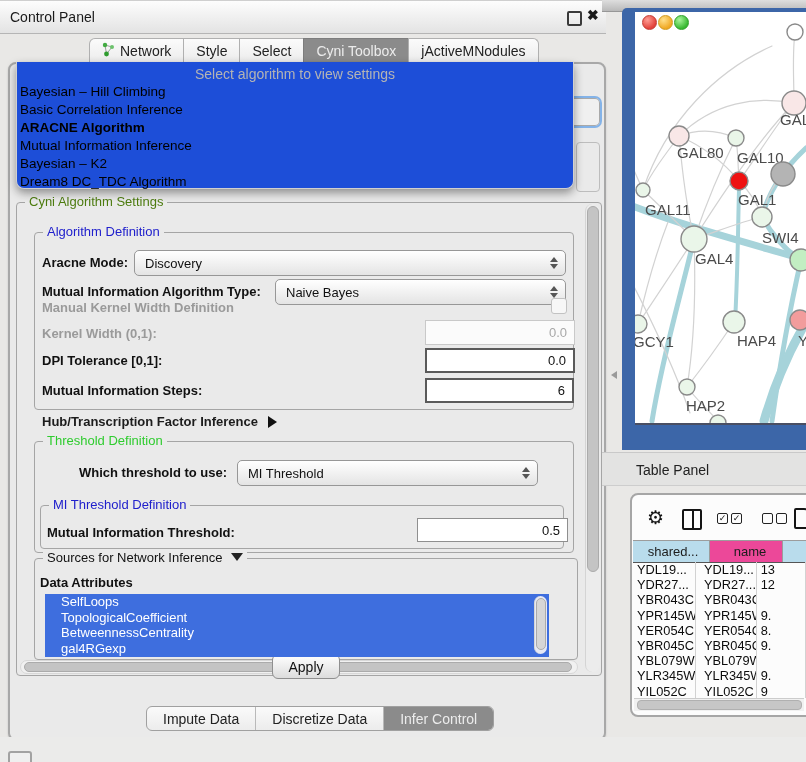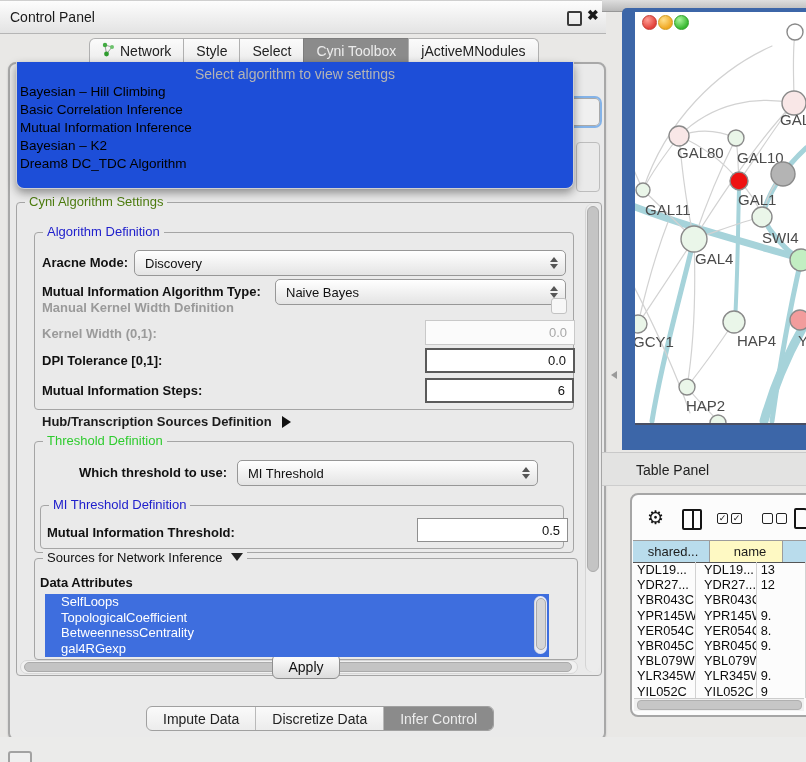--- a/index.html
+++ b/index.html
@@ -189,21 +189,21 @@
   </div>
   <div class="glabel" style="left:42px;top:300px;">Manual Kernel Width Definition</div>
   <div class="cbx" style="left:551px;top:298px;"></div>
   <div class="glabel" style="left:42px;top:326px;">Kernel Width (0,1):</div>
   <div class="field dis" style="left:425px;top:320px;width:141px;height:23px;">0.0</div>
   <div class="blabel" style="left:42px;top:353px;">DPI Tolerance [0,1]:</div>
   <div class="field dark" style="left:425px;top:348px;width:139px;height:21px;">0.0</div>
   <div class="blabel" style="left:42px;top:383px;">Mutual Information Steps:</div>
   <div class="field dark" style="left:425px;top:378px;width:138px;height:21px;">6</div>
 
-  <div class="expander" style="left:42px;top:414px;"><span>Hub/Transcription Sources Definition</span><span class="arrow-right"></span></div>
+  <div class="expander" style="left:42px;top:414px;"><span>Hub/Transcription Factor Inference</span><span class="arrow-right"></span></div>
 
   <div class="gbox" style="left:34px;top:441px;width:538px;height:110px;">
     <span class="gtitle green-t">Threshold Definition</span>
   </div>
   <div class="blabel" style="left:79px;top:465px;">Which threshold to use:</div>
   <div class="combo" style="left:237px;top:460px;width:289px;height:24px;">
     <span>MI Threshold</span>
     <span class="updn">
         <i class="up"></i>
         <i class="dn"></i>
@@ -237,20 +237,21 @@
       <div class="btab">Impute Data</div>
       <div class="btab">Discretize Data</div>
       <div class="btab sel">Infer Control</div>
     </div>
 
   <div class="abs" id="algo-popup">
     <div id="algo-placeholder">Select algorithm to view settings</div>
     <div id="algo-items">
         <div class="algo-item">Bayesian – Hill Climbing</div>
         <div class="algo-item">Basic Correlation Inference</div>
+        <div class="algo-item bold">ARACNE Algorithm</div>
         <div class="algo-item">Mutual Information Inference</div>
         <div class="algo-item">Bayesian – K2</div>
         <div class="algo-item">Dream8 DC_TDC Algorithm</div>
       </div>
   </div>
 
   <div class="abs" id="top-right-strip"></div>
   <div class="abs" id="splitter-arrow"></div>
 
   <div class="abs" id="net-window">
@@ -327,21 +328,21 @@
     <span class="split-ico" style="left:52px;top:9px;"></span>
     <span class="cb" style="left:87px;top:13px;">✓</span>
     <span class="cb" style="left:101px;top:13px;">✓</span>
     <span class="cb" style="left:132px;top:13px;"></span>
     <span class="cb" style="left:146px;top:13px;"></span>
     <span class="doc-ico" style="left:164px;top:8px;"></span>
   </div>
   <div class="abs" id="tp-table">
     <div id="tp-header">
         <div class="hcell c0" style="background: rgb(185, 220, 236);">shared...</div>
-        <div class="hcell c1" style="background: #fef9c3;">name</div>
+        <div class="hcell c1" style="background: #ec4899;">name</div>
         <div class="hcell c2" style="background: rgb(185, 220, 236);">A</div>
       </div>
     <div id="tp-rows">
         <div class="trow">
           <div class="tcell c0">YDL19...</div>
           <div class="tcell c1">YDL19...</div>
           <div class="tcell c2">13</div>
         </div>
         <div class="trow">
           <div class="tcell c0">YDR27...</div>

